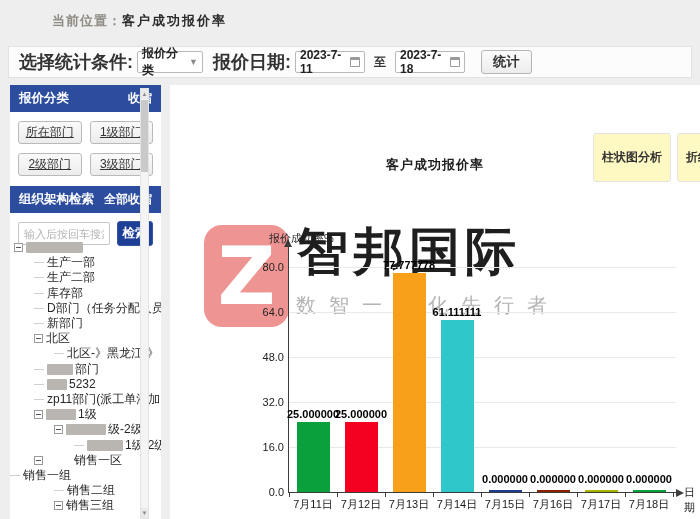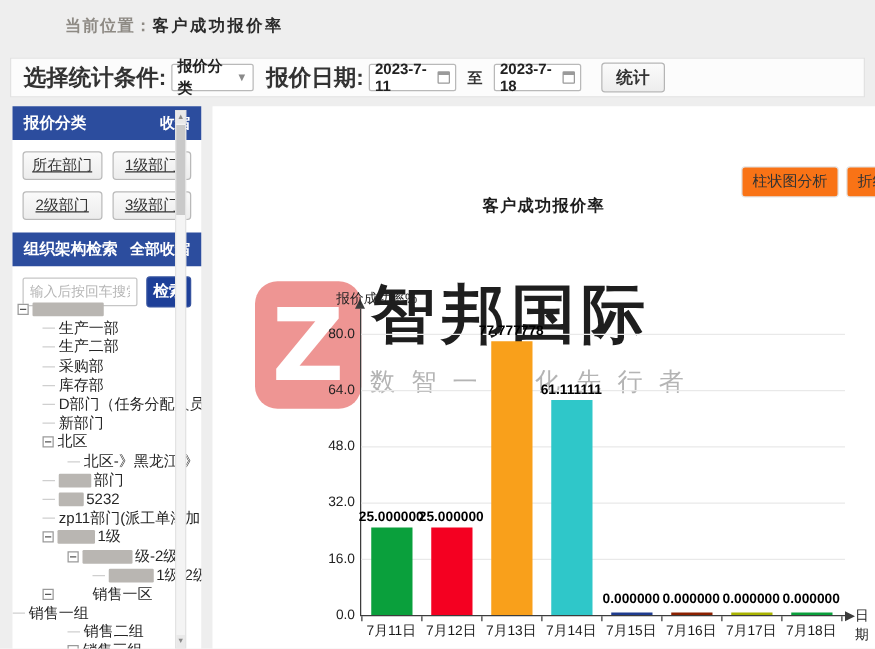--- a/index.html
+++ b/index.html
@@ -51,22 +51,22 @@
   
   .tree-scroll { position:absolute; right:12px; top:3px; bottom:0; width:9px; background:#f4f4f4; border:1px solid #e3e3e3; }
   .scroll-arrow { position:absolute; left:0; right:0; height:10px; background:#e9e9e9; color:#8a8a8a;
     font-size:6px; line-height:10px; text-align:center; cursor:pointer; }
   .scroll-arrow.up { top:0; } .scroll-arrow.down { bottom:0; }
   .scroll-thumb { position:absolute; left:0; right:0; top:11px; height:72px; background:#c9c9c9; cursor:grab; }
 
   
   .main-panel { position:absolute; left:170px; top:85px; right:0; bottom:0; background:#fff; overflow:hidden; }
   .chart-mode-btns { position:absolute; top:48px; left:423px; display:flex; gap:6px; z-index:3; }
-  .mode-btn { background:#f97316; border:1px solid #e3e3e3; border-radius:3px; padding:3px 8px;
-    font-size:12px; color:#333; white-space:nowrap; cursor:pointer; }
+  .mode-btn { background:#fef9c3; border:1px solid #e3e3e3; border-radius:3px; padding:15px 8px;
+    font-size:12px; color:#333; white-space:nowrap; cursor:pointer;font-weight:bold; }
   .chart-title { position:absolute; left:140px; top:71px; width:250px; text-align:center;
     font-size:13px; font-weight:700; color:#1d1d1d; letter-spacing:1px; z-index:3; }
 
   
   .wm { position:absolute; inset:0; z-index:1; pointer-events:none; }
   .wm-logo { position:absolute; left:34px; top:140px; width:85px; height:102px; background:#ee9593; border-radius:18px;
     color:#fff; font-weight:800; font-size:80px; display:flex; align-items:center; justify-content:center; font-family:"DejaVu Sans",sans-serif; }
   .wm-brand { position:absolute; left:127px; top:133px; font-size:51px; font-weight:800; color:#000000;
     letter-spacing:5px; opacity:.88; white-space:nowrap; }
   .wm-slogan { position:absolute; left:126px; top:207px; font-size:20px; color:#b4b4b4; letter-spacing:13px; white-space:nowrap; }
@@ -139,24 +139,20 @@
         <span class="blob" style="width: 57px;"></span>
         <span class="lbl"></span>
       </div>
       <div class="tree-row" style="padding-left: 24px;">
         <span class="dash"></span>
         <span class="lbl">生产一部</span>
       </div>
       <div class="tree-row" style="padding-left: 24px;">
         <span class="dash"></span>
         <span class="lbl">生产二部</span>
-      </div>
-      <div class="tree-row" style="padding-left: 24px;">
-        <span class="dash"></span>
-        <span class="lbl">采购部</span>
       </div>
       <div class="tree-row" style="padding-left: 24px;">
         <span class="dash"></span>
         <span class="lbl">库存部</span>
       </div>
       <div class="tree-row" style="padding-left: 24px;">
         <span class="dash"></span>
         <span class="lbl">D部门（任务分配人员</span>
       </div>
       <div class="tree-row" style="padding-left: 24px;">

